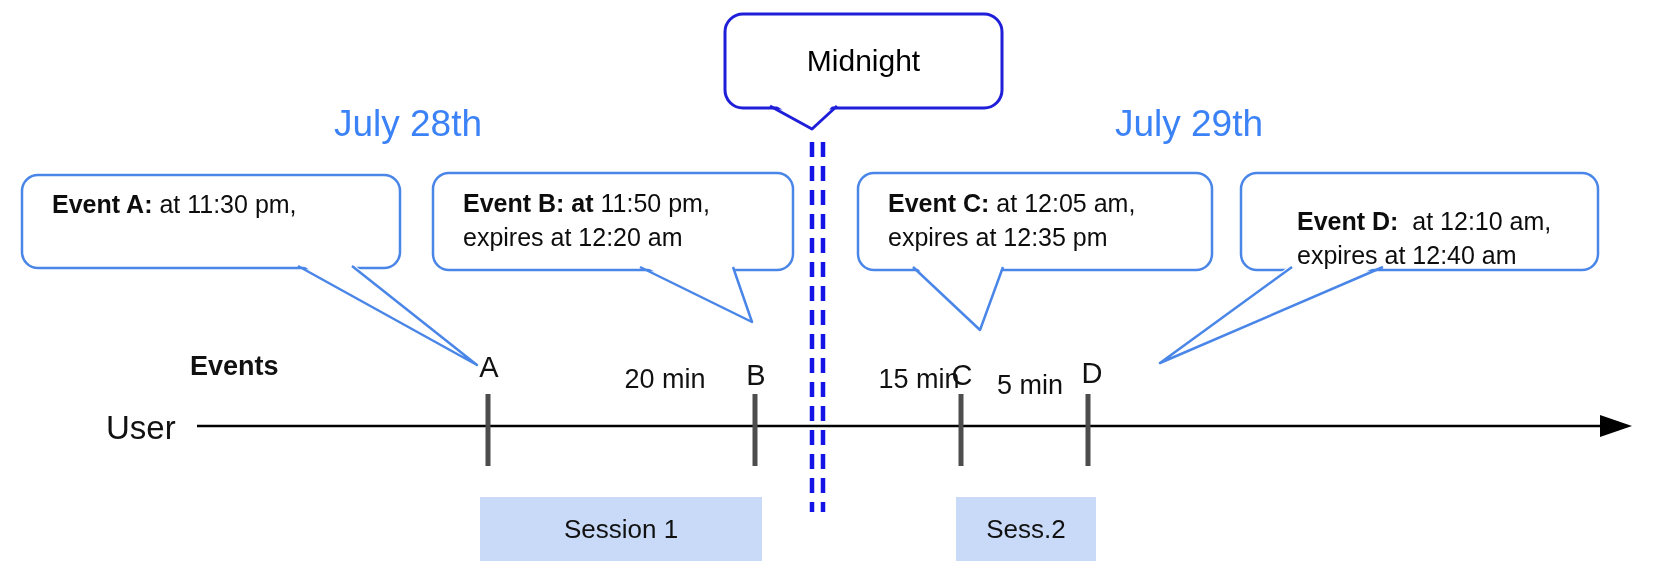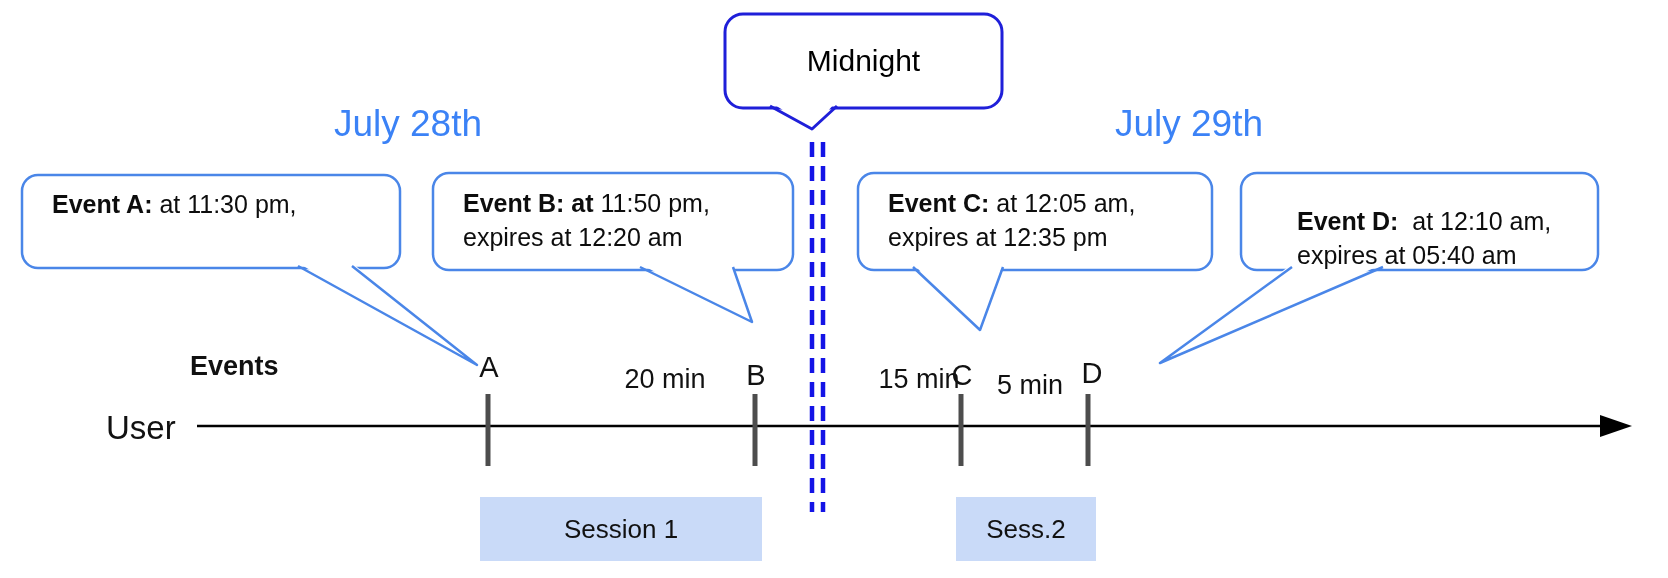--- a/index.html
+++ b/index.html
@@ -85,21 +85,21 @@
 <div class="bubble-text" style="left:463px; top:186px; width:315px;">
   <div class="ln"><b>Event B: at</b><span class="ln"> 11:50 pm,</span></div>
   <div class="ln">expires at 12:20 am</div>
 </div>
 <div class="bubble-text" style="left:888px; top:186px; width:310px;">
   <div class="ln"><b>Event C:</b><span class="ln"> at 12:05 am,</span></div>
   <div class="ln">expires at 12:35 pm</div>
 </div>
 <div class="bubble-text" style="left:1297px; top:186px; width:315px;margin-top:18px;">
   <div class="ln"><b>Event D:</b><span class="ln">  at 12:10 am,</span></div>
-  <div class="ln">expires at 05:40 am</div>
+  <div class="ln">expires at 12:40 am</div>
 </div>
 
 <div class="abs axis-label-events" style="left:190px; top:351px;">Events</div>
 <div class="abs axis-label-user" style="left:106px; top:409px;">User</div>
 
 <div class="abs centered tick-letter" style="left:489px; top:351px;">A</div>
 <div class="abs centered tick-letter" style="left:756px; top:359px;">B</div>
 <div class="abs centered tick-letter" style="left:962px; top:359px;">C</div>
 <div class="abs centered tick-letter" style="left:1092px; top:357px;">D</div>
 

